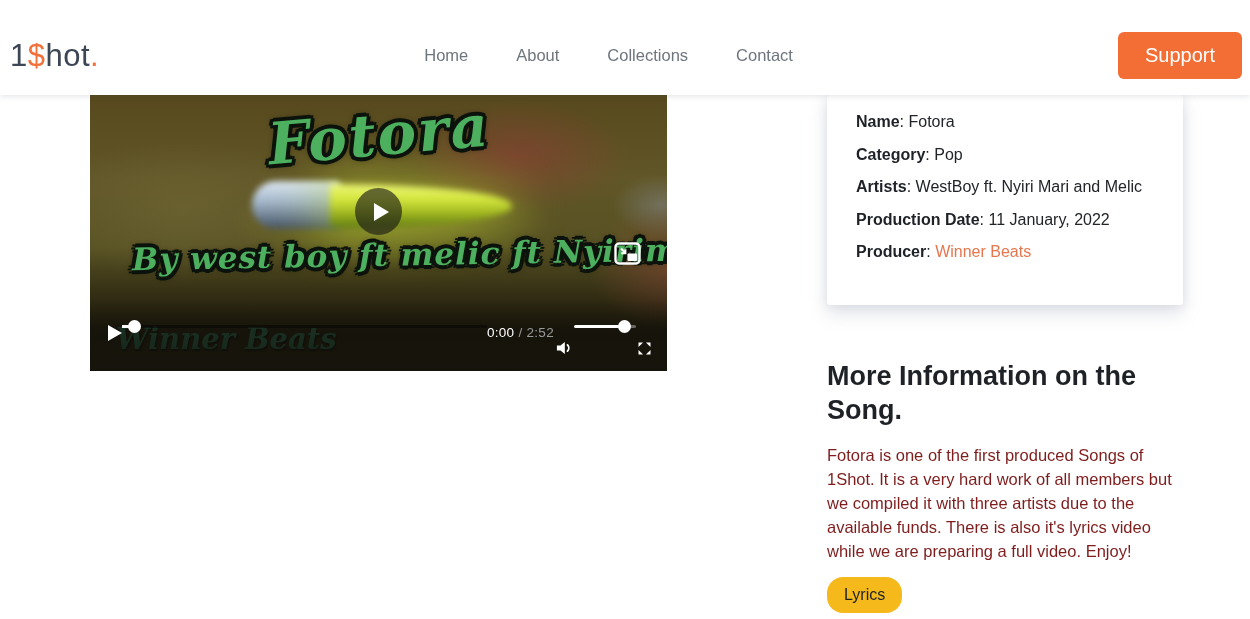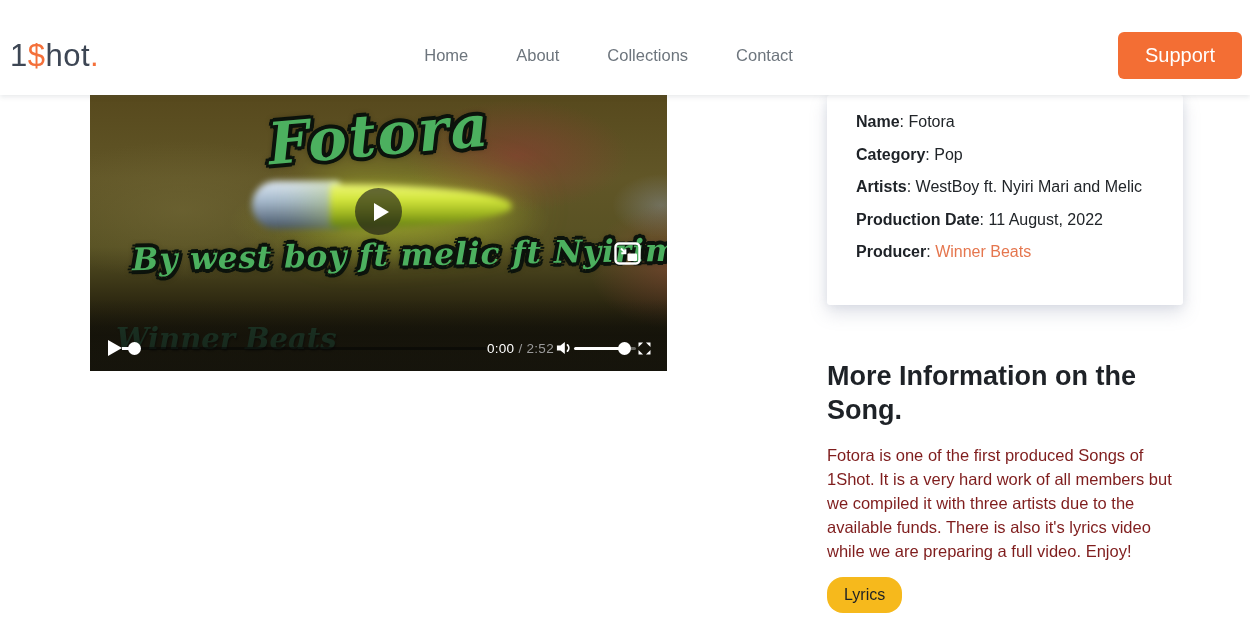--- a/index.html
+++ b/index.html
@@ -79,21 +79,21 @@
     width:0; height:0; margin-left:5px;
     border-left:15px solid #fff; border-top:9px solid transparent; border-bottom:9px solid transparent;
   }
   .pip-btn { position:absolute; left:524px; top:147px; z-index:4; cursor:pointer; }
   .controls-shade {
     position:absolute; left:0; bottom:0; width:100%; height:72px; z-index:2;
     background:linear-gradient(180deg, rgba(10,10,8,0) 0%, rgba(10,10,8,0.48) 38%, rgba(10,10,8,0.68) 100%);
   }
   .controls {
     position:absolute; left:0; bottom:0; width:100%; height:46px; z-index:4;
-    display:flex; align-items:center; padding:0 14px 0 18px;
+    display:flex; padding:0 14px 0 18px;
   }
   .ctrl-play {
     width:0; height:0; cursor:pointer;
     border-left:14px solid #fff; border-top:8.5px solid transparent; border-bottom:8.5px solid transparent;
   }
   .progress { flex:1; height:3px; background:rgba(5,5,5,0.55); border-radius:2px; position:relative; cursor:pointer; }
   .progress .played { position:absolute; left:0; top:0; height:3px; width:7px; background:#fff; }
   .progress .dot { position:absolute; left:6px; top:-5px; width:13px; height:13px; border-radius:50%; background:#fff; }
   .time { font-size:13.5px; color:#fff; white-space:nowrap; letter-spacing:0.3px; }
   .time .dim { color:#9a9a9a; }
@@ -181,20 +181,20 @@
       </svg>
     </span>
   </div>
 </div>
 
 <div class="right-col">
   <div class="song-card">
     <p class="info-row"><b>Name</b><span>: </span><span>Fotora</span></p>
     <p class="info-row"><b>Category</b><span>: </span><span>Pop</span></p>
     <p class="info-row"><b>Artists</b><span>: </span><span>WestBoy ft. Nyiri Mari and Melic</span></p>
-    <p class="info-row"><b>Production Date</b><span>: </span><span>11 August, 2022</span></p>
+    <p class="info-row"><b>Production Date</b><span>: </span><span>11 January, 2022</span></p>
     <p class="info-row"><b>Producer</b><span>: </span><a class="producer-link">Winner Beats</a></p>
   </div>
 
   <h2 class="more-heading">More Information on the Song.</h2>
   <p class="more-para">Fotora is one of the first produced Songs of 1Shot. It is a very hard work of all members but we compiled it with three artists due to the available funds. There is also it's lyrics video while we are preparing a full video. Enjoy!</p>
   <button class="lyrics-btn">Lyrics</button>
 </div>
 
 </body></html>

